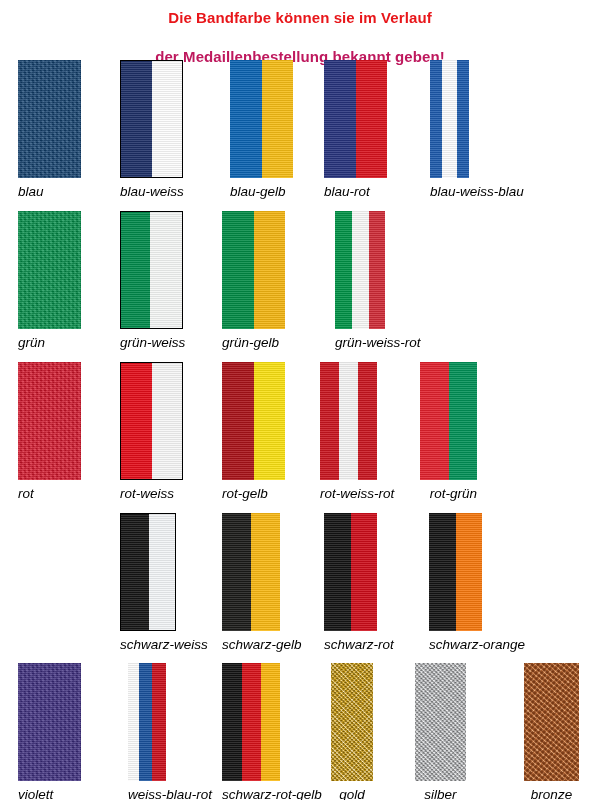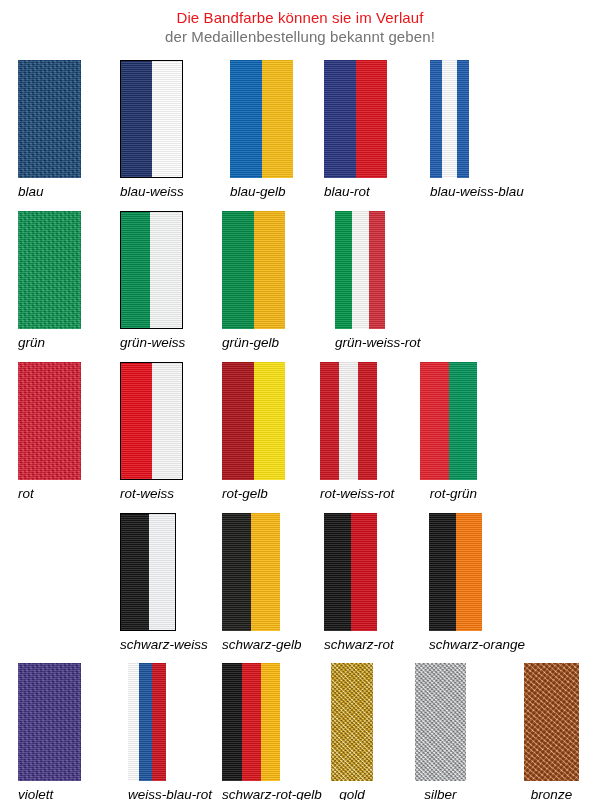--- a/index.html
+++ b/index.html
@@ -21,21 +21,21 @@
     position: absolute;
     top: 8px;
     left: 0;
     width: 600px;
     text-align: center;
   }
   #header .hline {
     display: block;
     color: #e8161a;
     font-family: "Liberation Sans", sans-serif;
-    font-weight: normal;
+    font-weight: bold;
     font-size: 15px;
     line-height: 19px;
     letter-spacing: 0.1px;
   }
 
   
   #grid {
     position: absolute;
     top: 0;
     left: 0;
@@ -153,21 +153,21 @@
     color: #000000;
     white-space: nowrap;
   }
   .label.centered { text-align: center; }
 </style>
 </head>
 <body>
 
 <div id="header">
   <span class="hline" style="color: rgb(232, 22, 26);">Die Bandfarbe können sie im Verlauf</span>
-  <span class="hline" style="color: #737373;">der Medaillenbestellung bekannt geben!</span>
+  <span class="hline" style="color: #be185d; margin-top: 20px;">der Medaillenbestellung bekannt geben!</span>
 </div>
 
 <div id="grid">
     <div class="cell" style="left: 18px; top: 60px;">
       <div class="ribbon weave" style="width: 63px; height: 118px;">
         <div class="stripe" style="background: rgb(17, 64, 111); width: 100%;"></div>
       </div>
       <div class="label">blau</div>
     </div>
     <div class="cell" style="left: 120px; top: 60px;">

